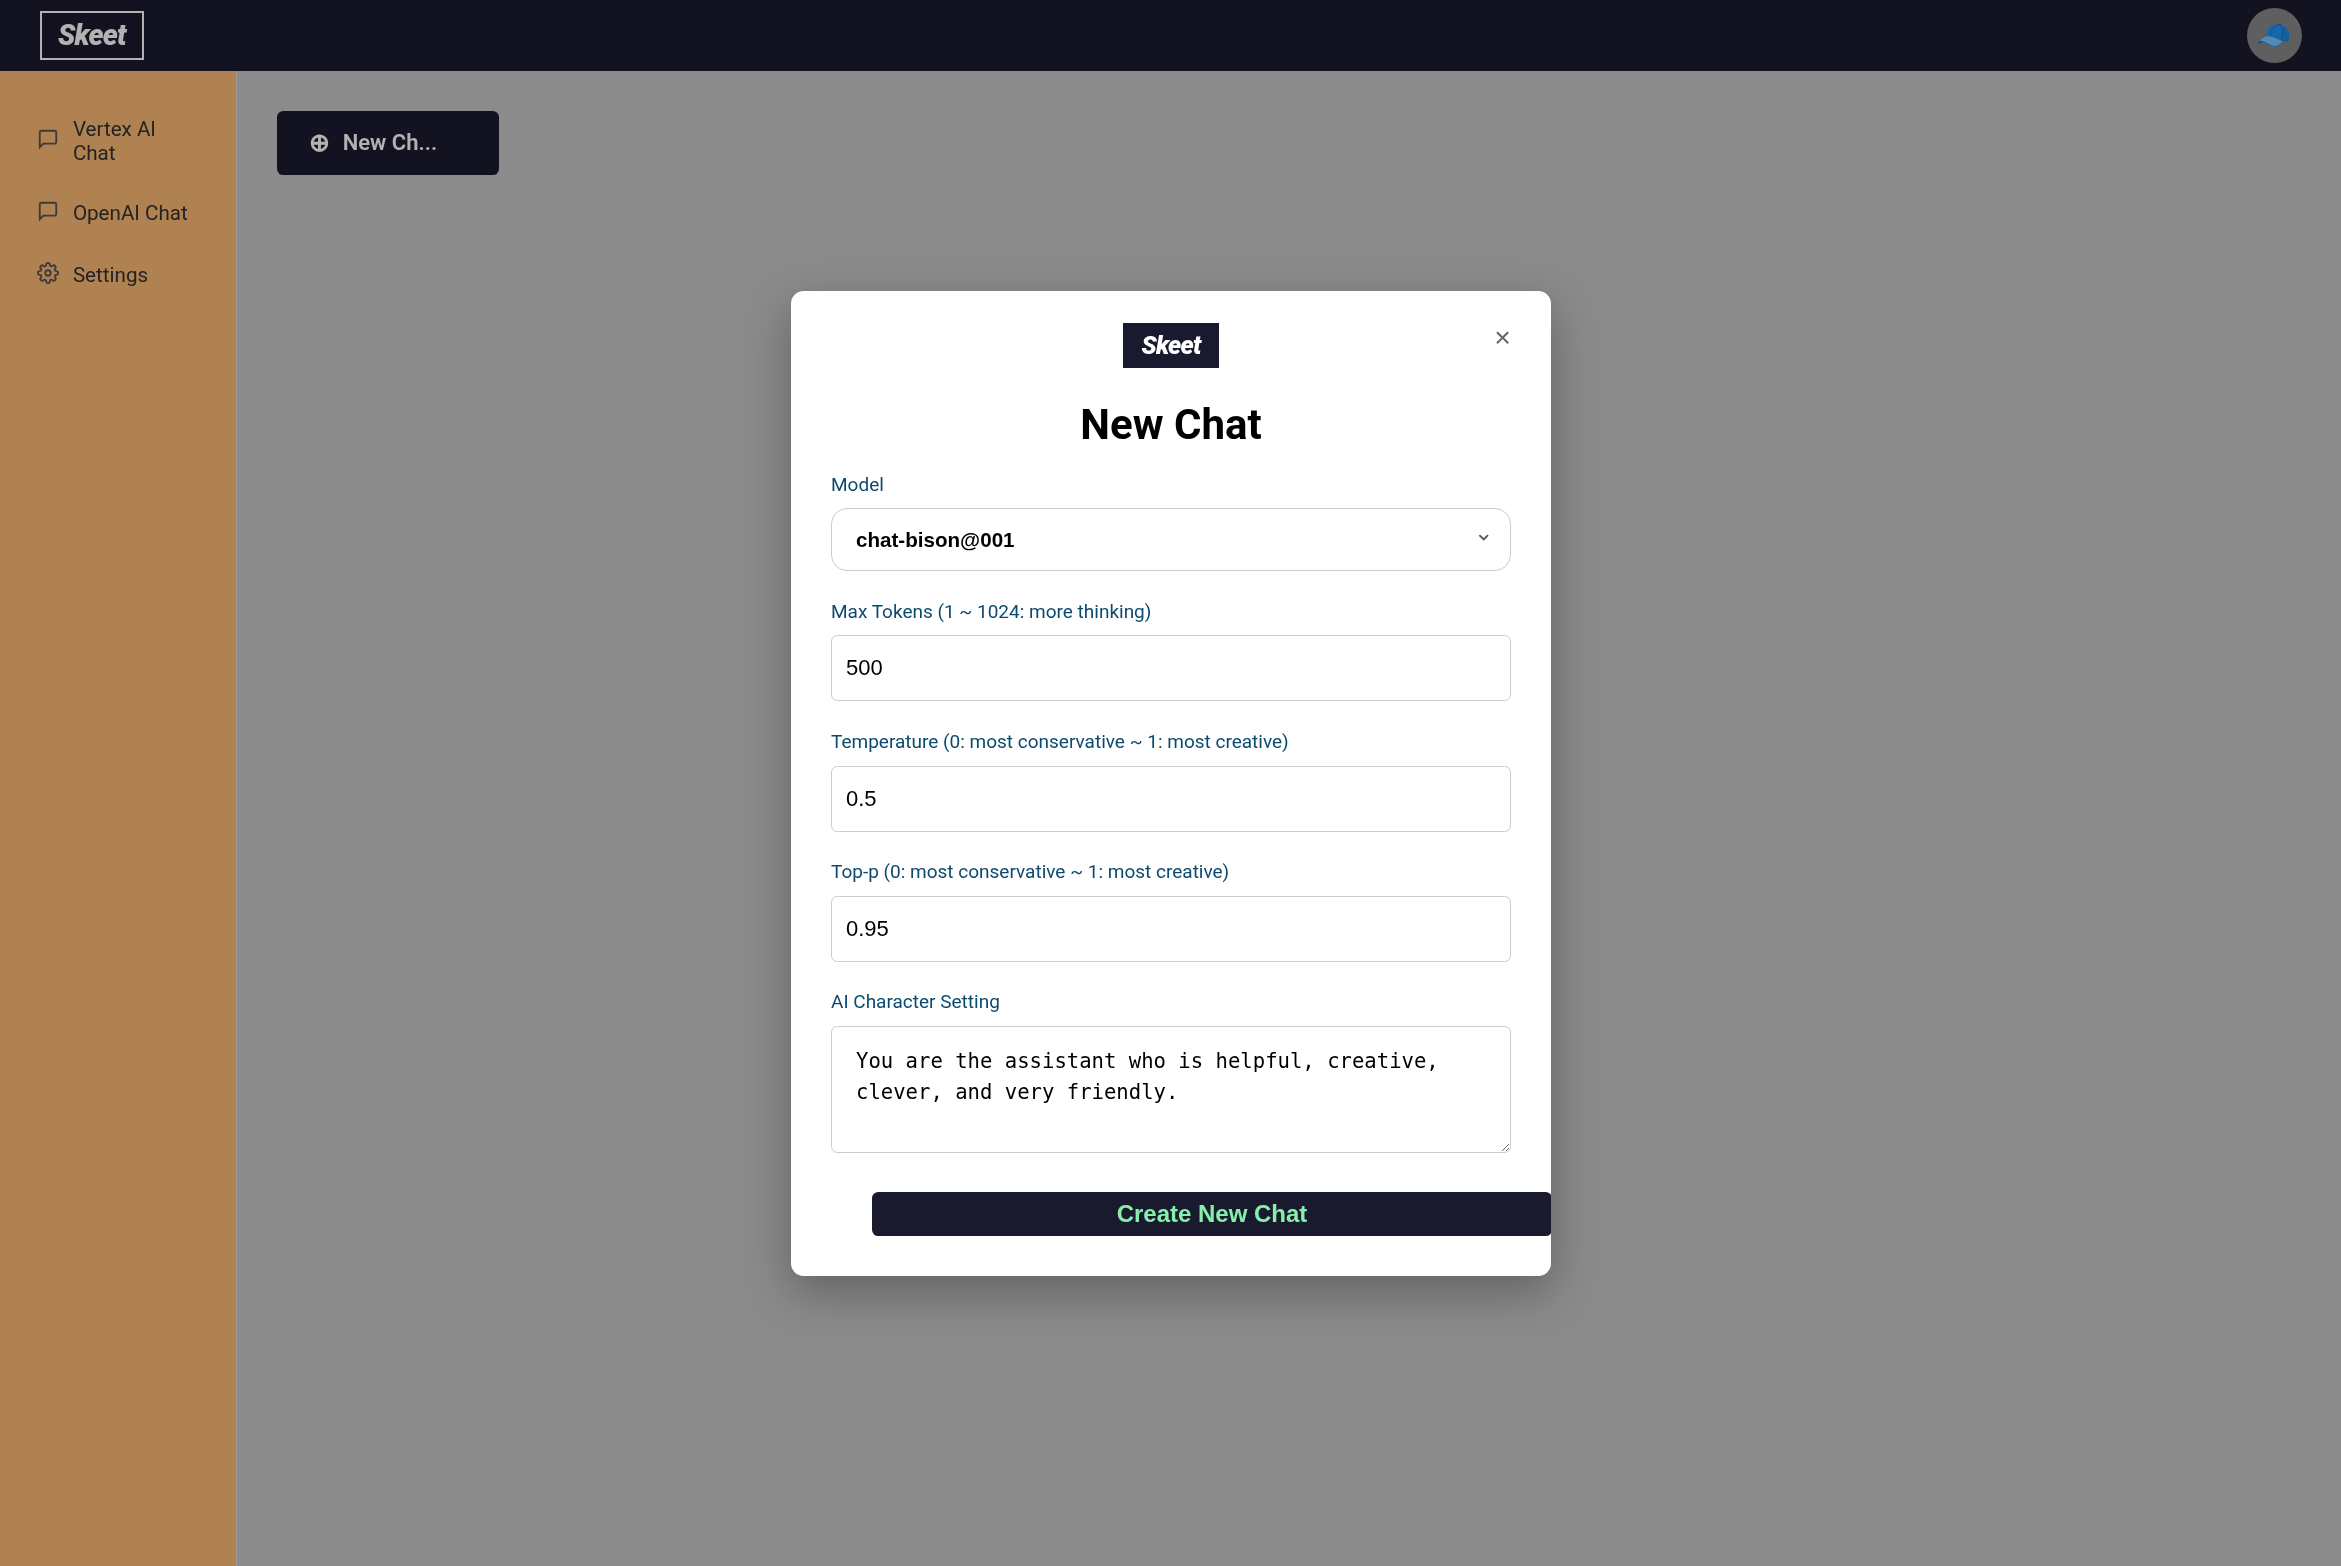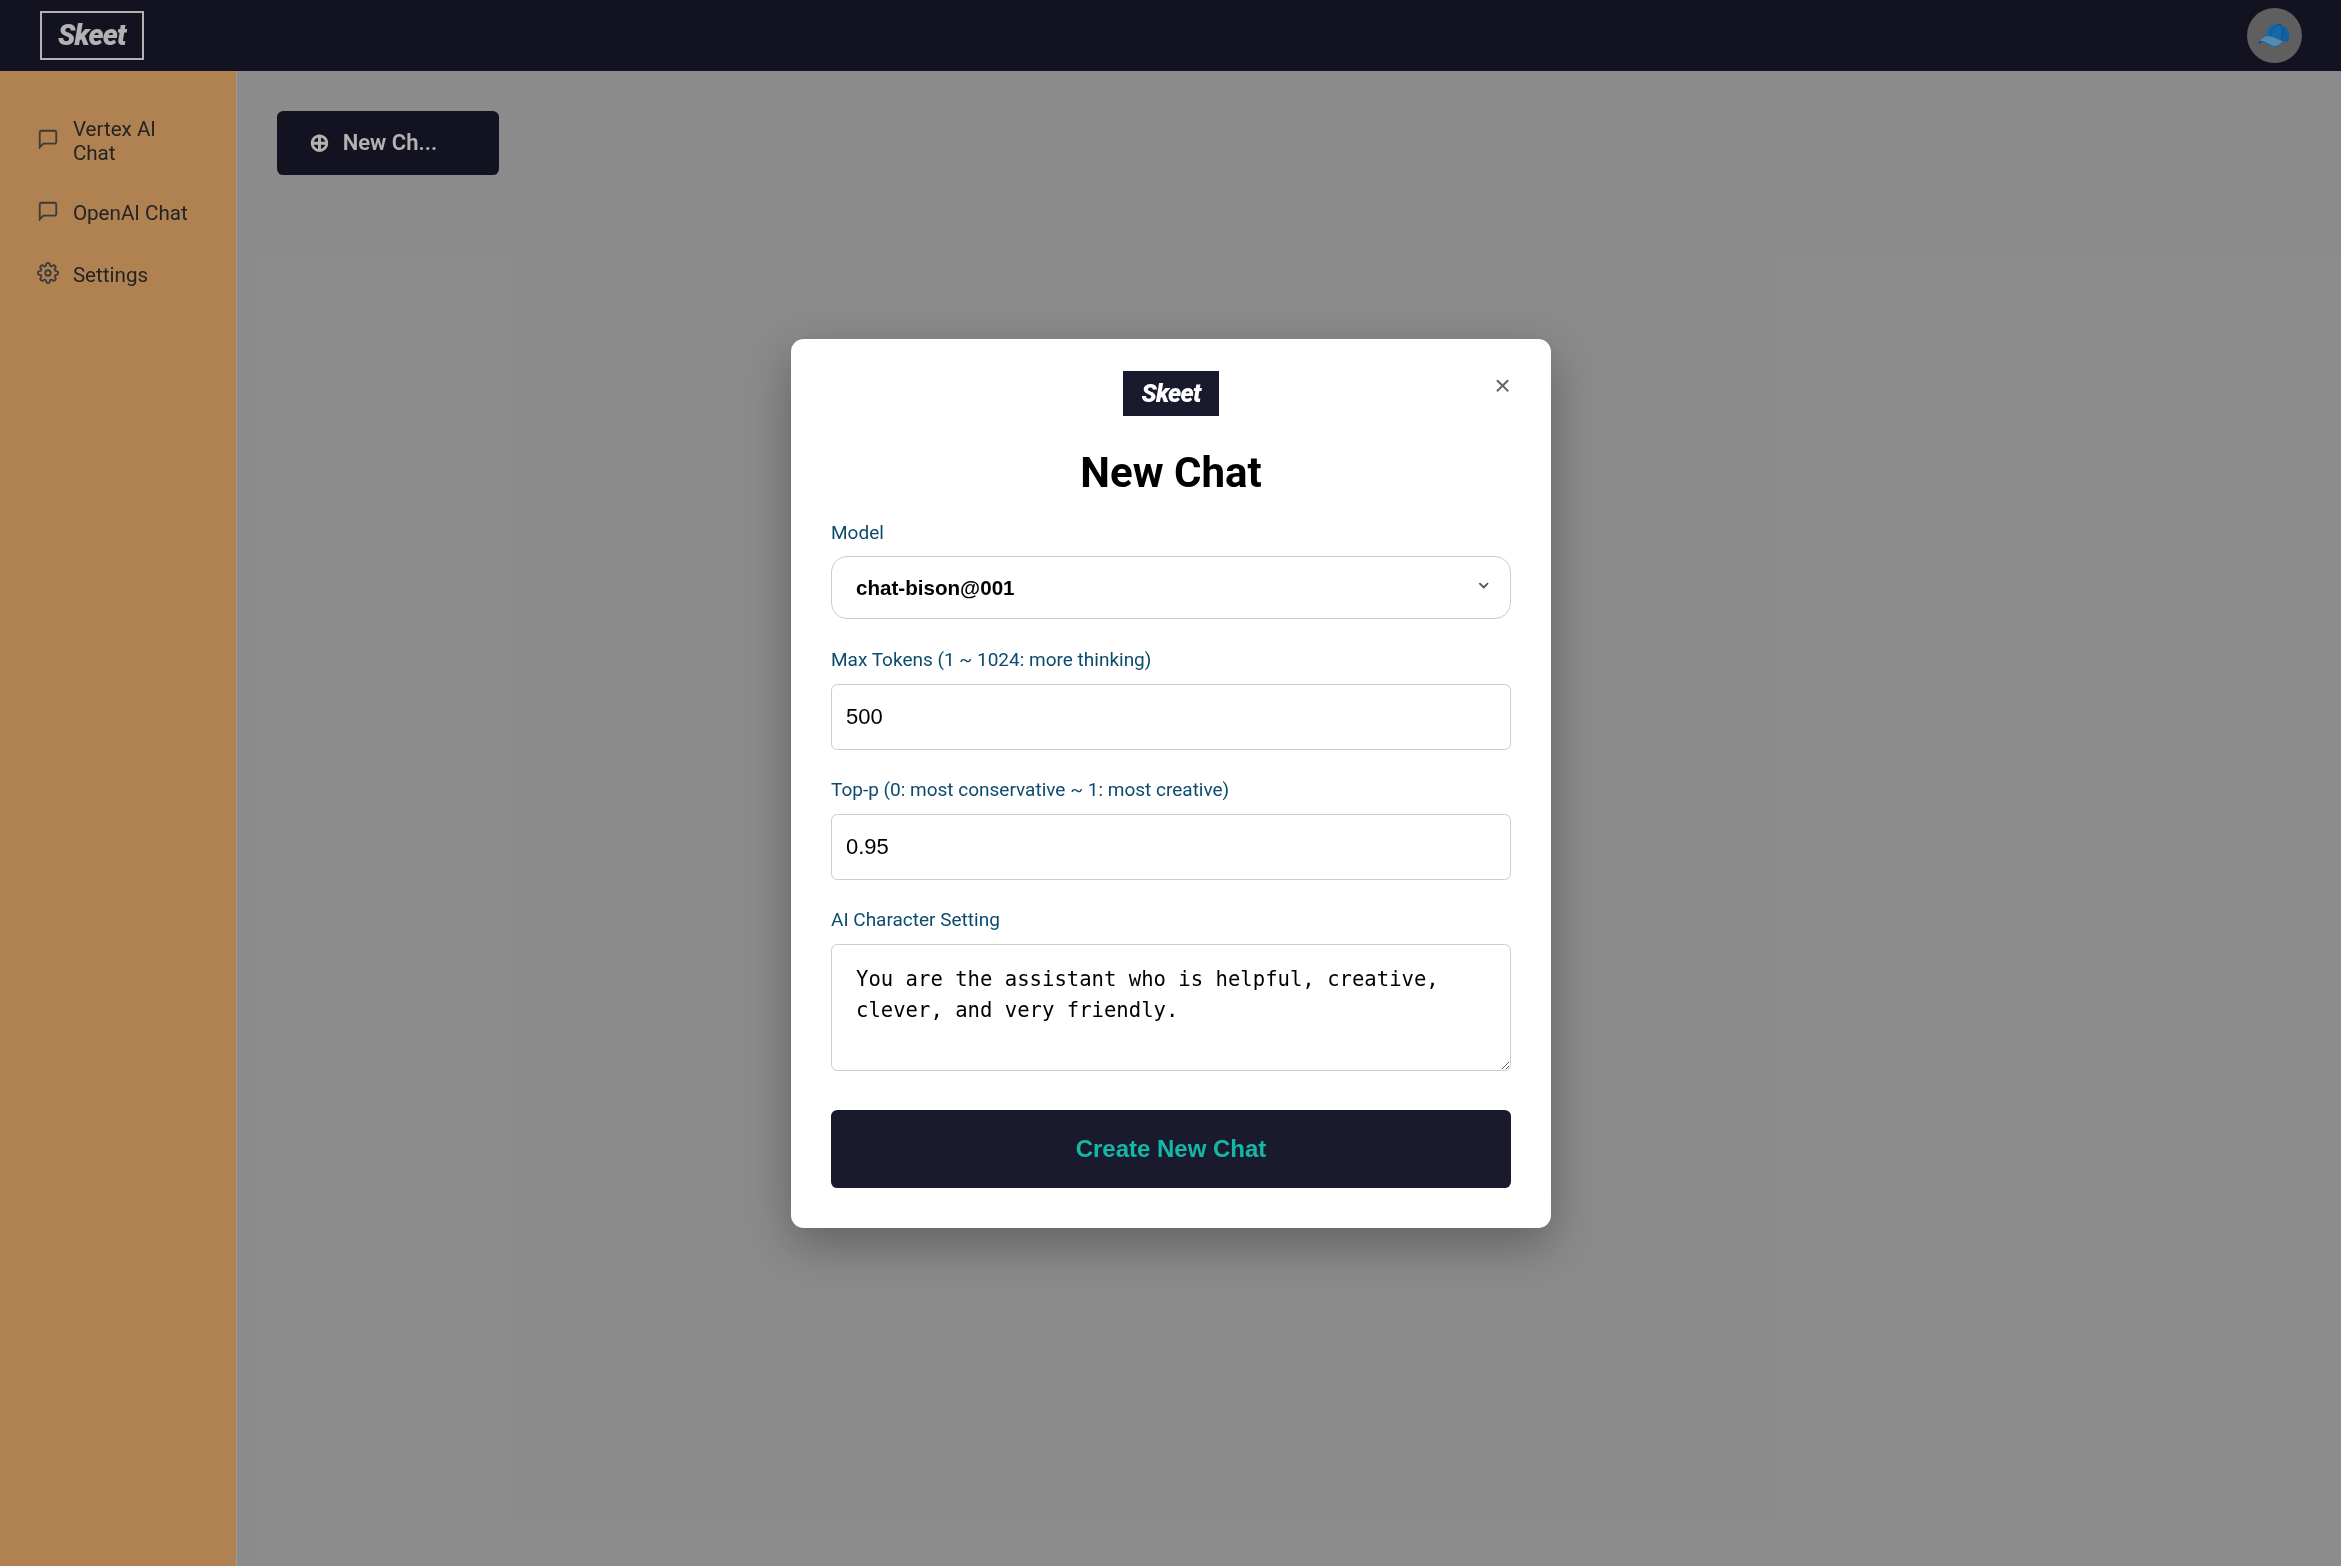--- a/index.html
+++ b/index.html
@@ -260,29 +260,30 @@
       font-size: 20.6px;
       font-weight: 500;
       outline: none;
       resize: vertical;
       min-height: 127px;
       line-height: 1.5;
     }
 
     .create-btn {
       width: 100%;
-      padding: 25px;
+      padding: 8px;
       background: #1a1a2e;
-      color: #14b8a6;
+      color: #86efac;
       border: none;
       border-radius: 6.3px;
       font-size: 24px;
       font-weight: 700;
       cursor: pointer;
       margin-top: 8px;
+      margin-left: 41px;
     }
   </style>
 </head>
 <body>
 
 <div class="app-layout">
 
   <div class="top-bar">
     <div class="skeet-logo-top">
       <span>Skeet</span>
@@ -362,20 +363,24 @@
         </div>
       </div>
 
       
       <div class="form-group">
         <label class="form-label">Max Tokens (1 ~ 1024: more thinking)</label>
         <input type="text" class="form-input" value="500" style="">
       </div>
 
       
+      <div class="form-group">
+        <label class="form-label">Temperature (0: most conservative ~ 1: most creative)</label>
+        <input type="text" class="form-input" value="0.5" style="">
+      </div>
 
       
       <div class="form-group">
         <label class="form-label">Top-p (0: most conservative ~ 1: most creative)</label>
         <input type="text" class="form-input" value="0.95" style="">
       </div>
 
       
 
       

